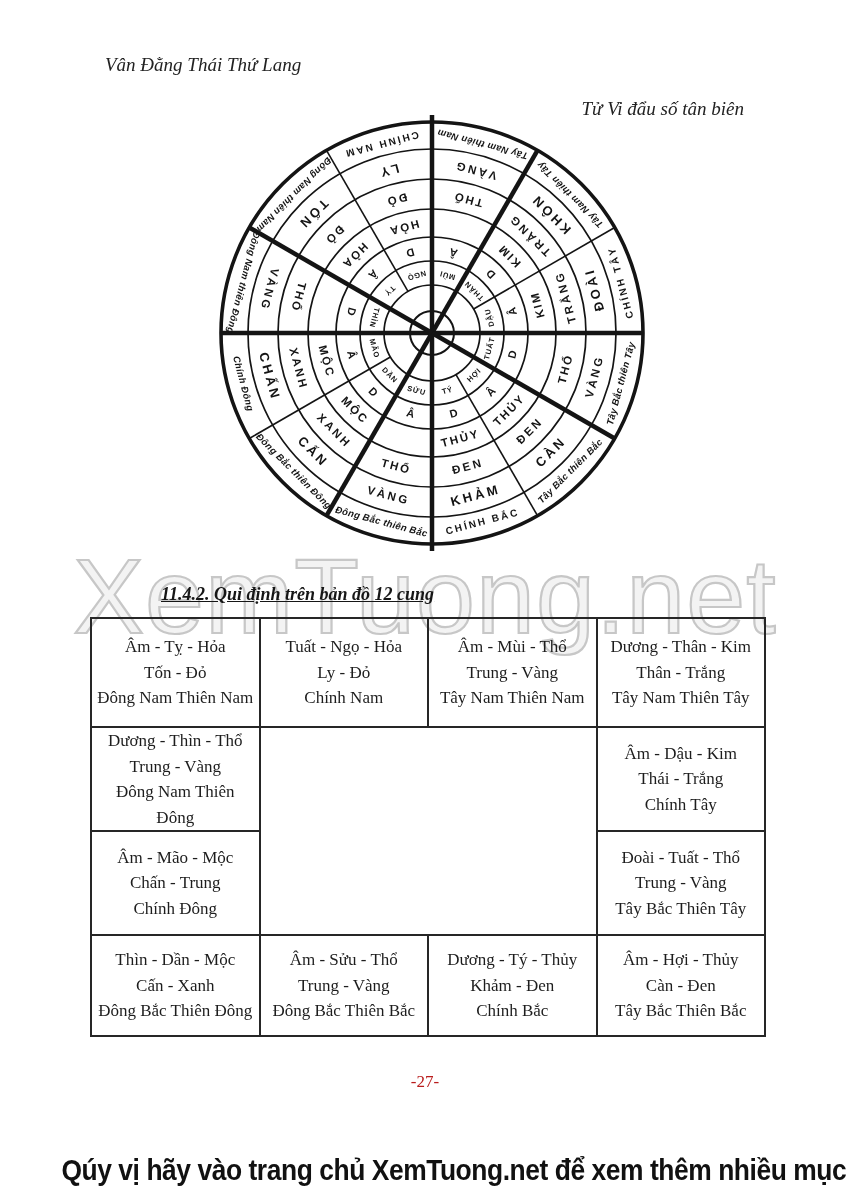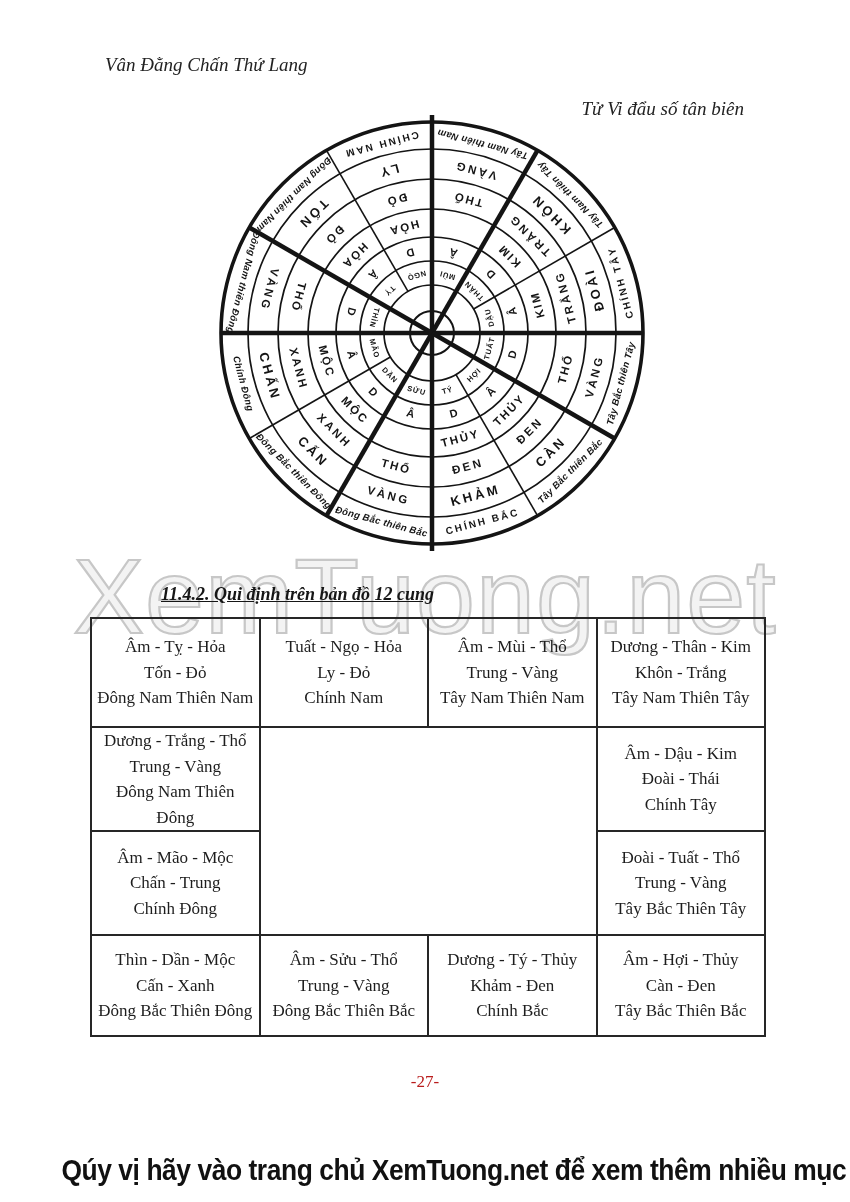--- a/index.html
+++ b/index.html
@@ -52,21 +52,21 @@
   #footer{position:absolute;top:1153px;left:0;width:100%;text-align:center;z-index:3;}
   #footer span{display:inline-block;transform:scaleX(0.88);transform-origin:center;
     font-family:"Liberation Sans","DejaVu Sans",sans-serif;font-weight:bold;
     font-size:30px;letter-spacing:-0.5px;color:#111;white-space:nowrap;}
 </style>
 </head>
 <body>
 
 <div id="page">
 
-  <div class="hdr" id="hdr-left">Vân Đằng Chấn Thứ Lang</div>
+  <div class="hdr" id="hdr-left">Vân Đằng Thái Thứ Lang</div>
   <div class="hdr" id="hdr-right">Tử Vi đẩu số tân biên</div>
 
   <div id="watermark">XemTuong.net</div>
 
   <svg id="wheel" width="850" height="565" viewBox="0 0 850 565">
     <g>
       <circle cx="432" cy="333" r="211" stroke-width="3.6"></circle>
       <circle cx="432" cy="333" r="184" stroke-width="1.7"></circle>
       <circle cx="432" cy="333" r="154" stroke-width="1.7"></circle>
       <circle cx="432" cy="333" r="124" stroke-width="1.7"></circle>
@@ -176,33 +176,33 @@
       <div>Ly - Đỏ</div>
       <div>Chính Nam</div>
     </div>
     <div class="cell">
       <div>Âm - Mùi - Thổ</div>
       <div>Trung - Vàng</div>
       <div>Tây Nam Thiên Nam</div>
     </div>
     <div class="cell">
       <div>Dương - Thân - Kim</div>
-      <div>Khôn - Trắng</div>
+      <div>Thân - Trắng</div>
       <div>Tây Nam Thiên Tây</div>
     </div>
 
     <div class="cell">
-      <div>Dương - Trắng - Thổ</div>
+      <div>Dương - Thìn - Thổ</div>
       <div>Trung - Vàng</div>
       <div>Đông Nam Thiên Đông</div>
     </div>
     <div class="cell cell-merged"></div>
     <div class="cell">
       <div>Âm - Dậu - Kim</div>
-      <div>Đoài - Thái</div>
+      <div>Thái - Trắng</div>
       <div>Chính Tây</div>
     </div>
 
     <div class="cell">
       <div>Âm - Mão - Mộc</div>
       <div>Chấn - Trung</div>
       <div>Chính Đông</div>
     </div>
     <div class="cell">
       <div>Đoài - Tuất - Thổ</div>

